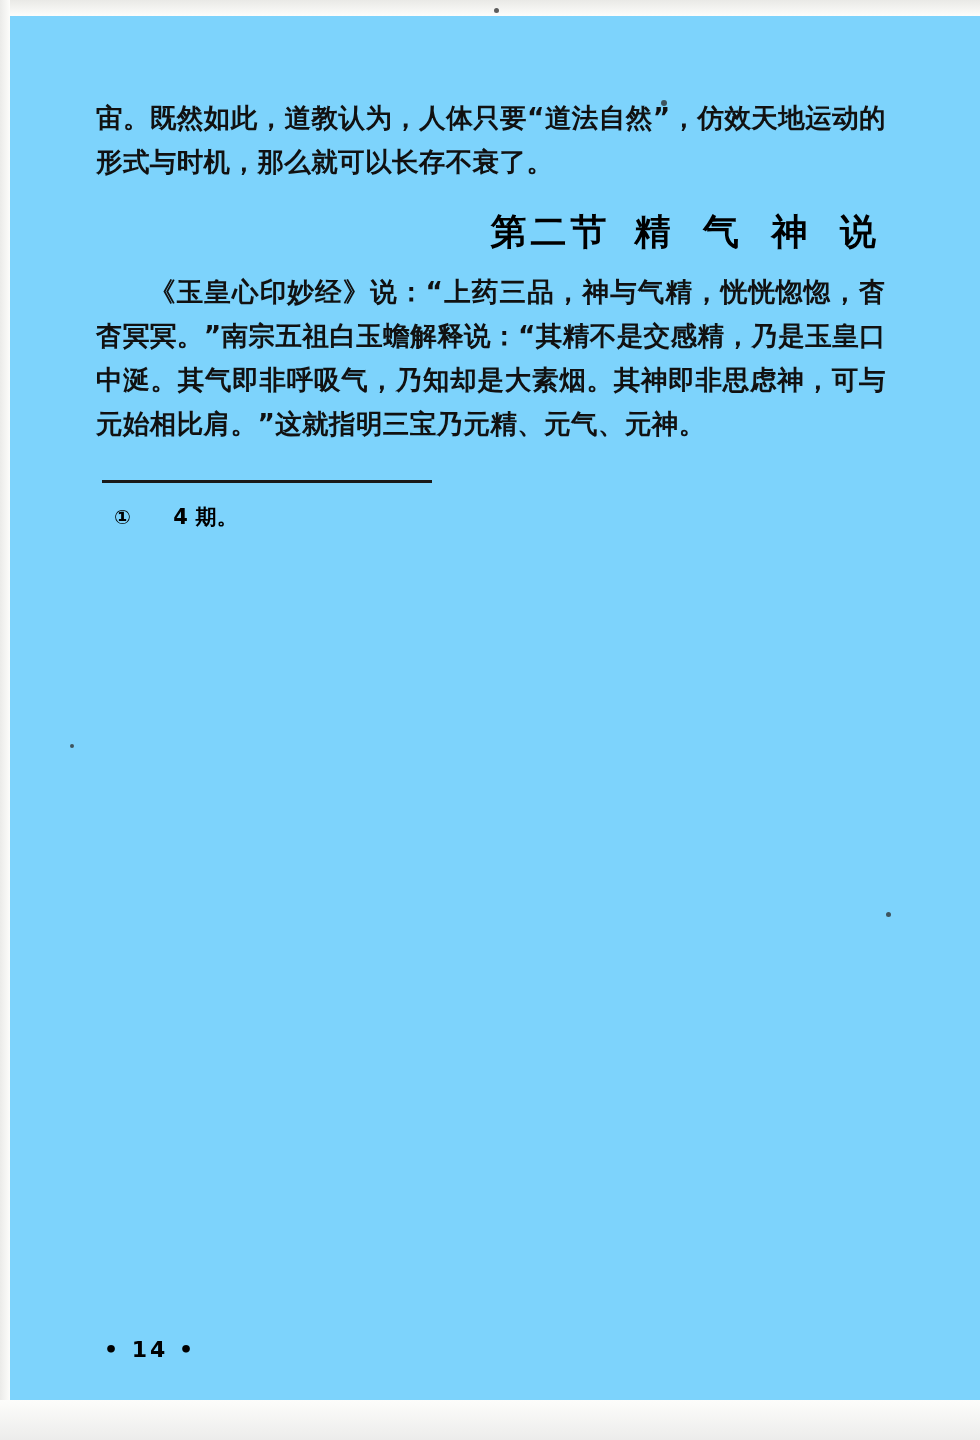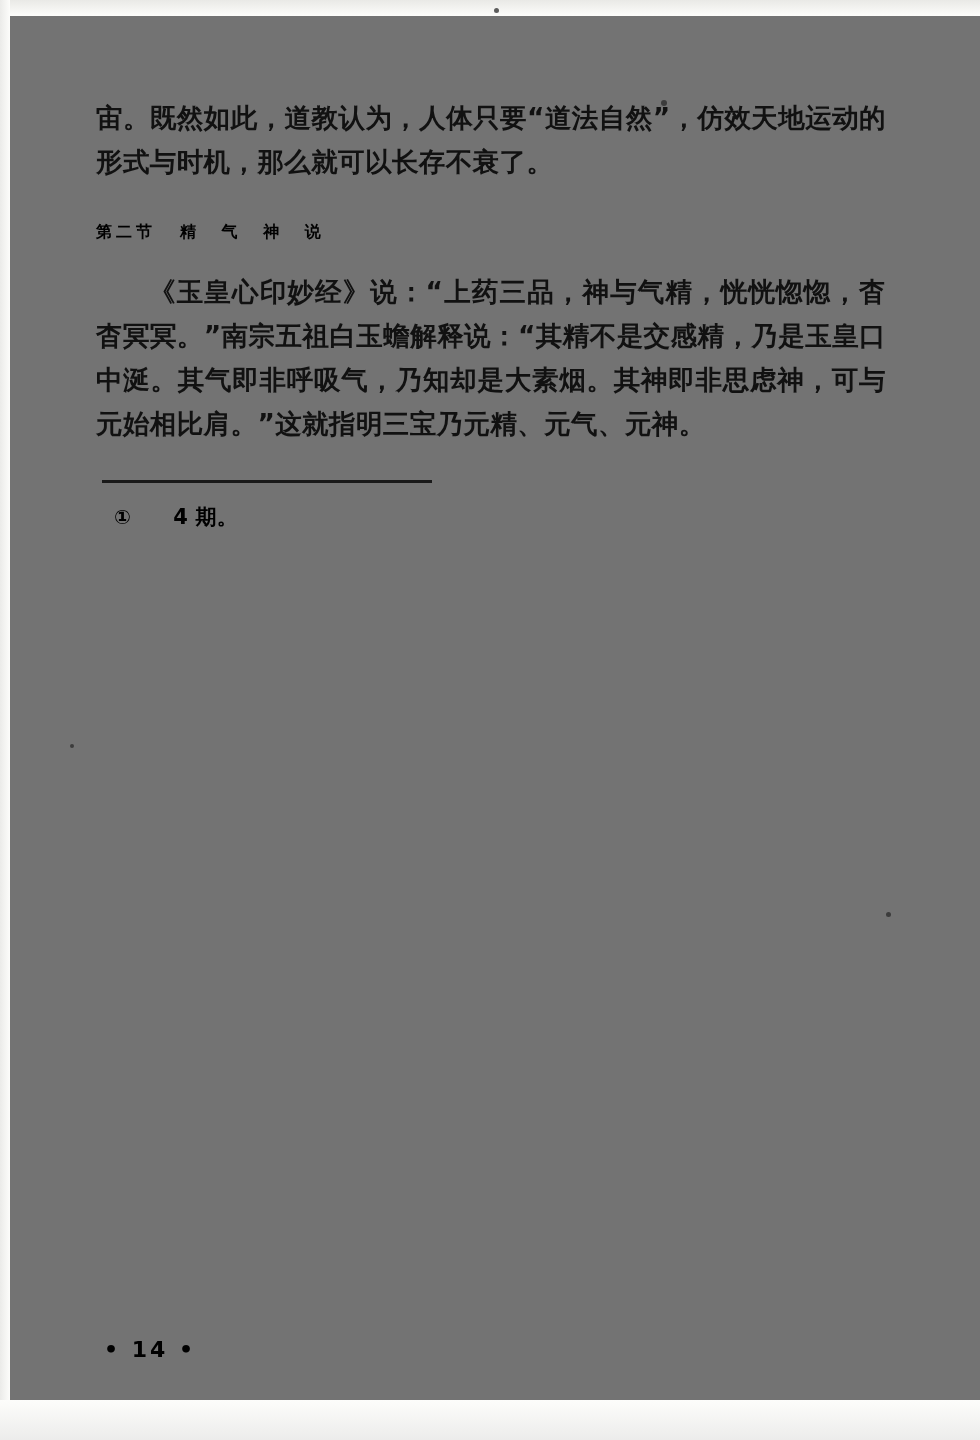--- a/index.html
+++ b/index.html
@@ -13,21 +13,21 @@
     position: relative;
     font-family: "DejaVu Sans", sans-serif;
     color: #000000;
     overflow: hidden;
   }
 
   
   .page {
     position: absolute;
     inset: 0;
-    background: #737373;
+    background: #7dd3fc;
   }
 
   
   .scan-edge-top {
     position: absolute;
     top: 0; left: 0; right: 0;
     height: 16px;
     background: linear-gradient(to bottom, #e9e9e6, #fdfdfb);
   }
   .scan-edge-bottom {
@@ -59,22 +59,22 @@
     text-justify: inter-character;
     margin: 0 0 0 0;
     color: #111;
     font-weight: 600;
   }
   .para.indent {
     text-indent: 53px;
   }
 
   .section-heading {
-    text-align: left;
-    font-size: 16px;
+    text-align: right;
+    font-size: 36px;
     font-weight: 700;
     letter-spacing: 6px;
     margin: 26px 0 16px 0;
     line-height: 44px;
   }
   .section-heading .sec-no {
     letter-spacing: 4px;
   }
   .section-heading .sec-title {
     margin-left: 24px;

